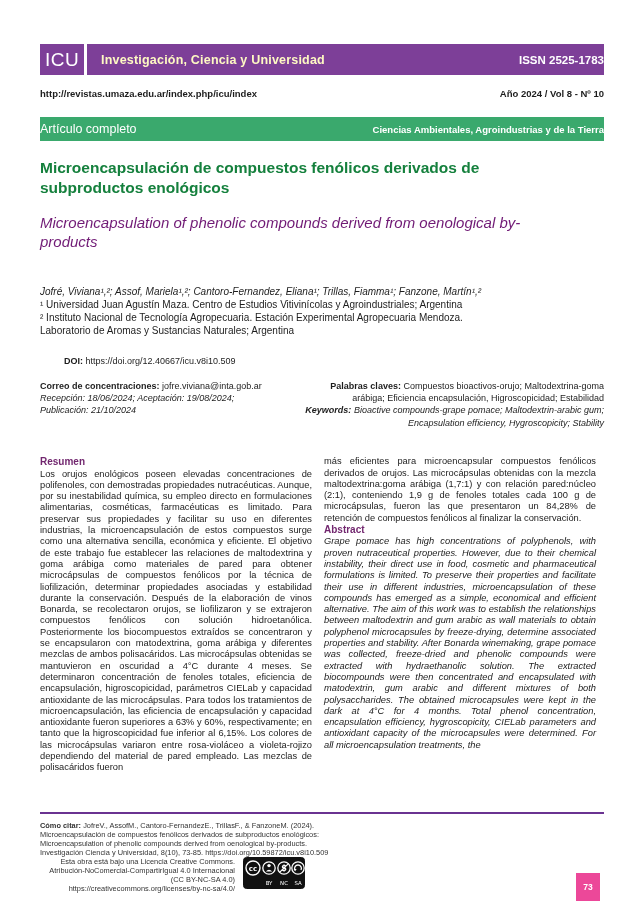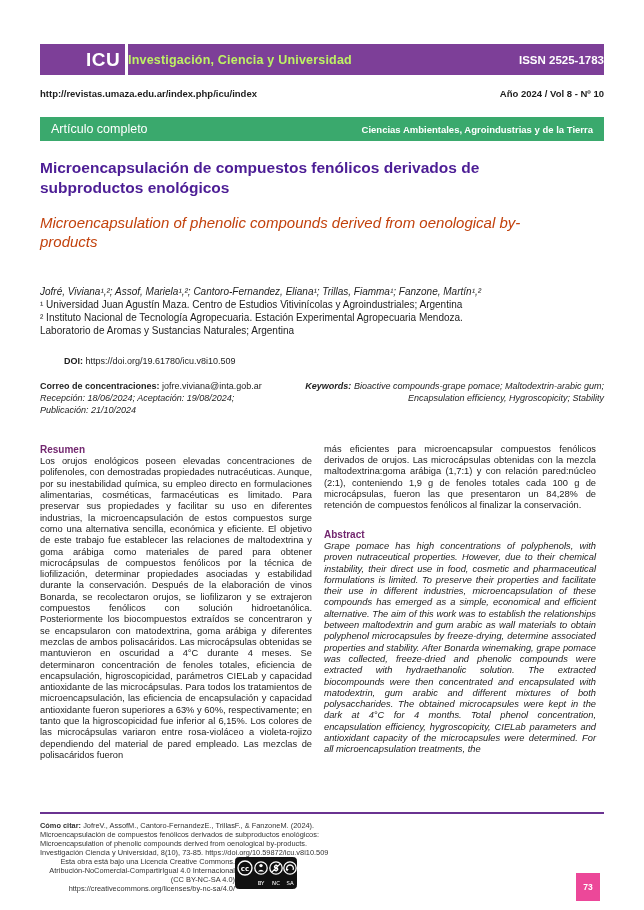--- a/index.html
+++ b/index.html
@@ -6,66 +6,66 @@
   body { background:#e8e8e8; font-family:"Liberation Sans", sans-serif; }
   .page {
     position:relative; width:644px; height:910px; margin:0 auto;
     background:#ffffff; overflow:hidden; color:#1d1d1d;
   }
   .content { position:absolute; left:40px; right:40px; top:44px; }
 
   
   .topbar { display:flex; align-items:stretch; height:31px; background:#7d3f98; }
   .logo-box { width:47px; display:flex; align-items:center; justify-content:center;
-    color:#fff; font-size:19px; font-weight:bold; letter-spacing:0.5px;
-    border-right:3px solid #ffffff;margin-left:41px; }
-  .journal-name { flex:1; display:flex; align-items:center; 
-    color:#bef264; font-size:12.5px; font-weight:600; letter-spacing:0.2px; }
+    color:#fff; font-size:19px; font-weight:normal; letter-spacing:0.5px;
+    border-right:3px solid #ffffff; }
+  .journal-name { flex:1; display:flex; align-items:center; padding-left:14px;
+    color:#fef9c3; font-size:12.5px; font-weight:600; letter-spacing:0.2px; }
   .issn { display:flex; align-items:center; color:#fff;
     font-size:11.5px; font-weight:600; }
 
   .url-row { display:flex; justify-content:space-between; margin-top:13px;
     font-size:9.5px; font-weight:bold; color:#1d1d1d; }
 
   .green-bar { margin-top:18px; height:24px; background:#3aa96d; color:#fff;
-    display:flex; align-items:center; justify-content:space-between; padding:0 11px; }
+    display:flex; align-items:center; justify-content:space-between; padding:0 0; }
   .green-bar .left { font-size:12.5px; }
   .green-bar .right { font-size:9.5px; font-weight:bold; }
 
-  .title-es { margin-top:17px; max-width:505px; color:#4c1d95;
+  .title-es { margin-top:17px; max-width:505px; color:#15803d;
     font-size:15.5px; line-height:1.28; font-weight:bold; }
-  .title-en { margin-top:15px; max-width:525px; color:#c2410c;
+  .title-en { margin-top:15px; max-width:525px; color:#701a75;
     font-size:15px; line-height:1.3; font-style:italic; }
 
   .authors { margin-top:34px; font-size:10px; line-height:1.2; }
   .authors .names { font-style:italic; }
   .authors .affil { margin-top:1px; }
 
   .doi-row { margin-top:19px; font-size:9px; }
   .doi-row .lbl { font-weight:bold;padding-left:24px; }
 
   .meta-row { margin-top:14px; display:flex; justify-content:space-between;
     font-size:9px; line-height:1.38; }
   .meta-left { width:262px; }
   .meta-right { width:302px; text-align:right; }
   .b { font-weight:bold; }
   .i { font-style:italic; }
 
   .cols { margin-top:27px; display:flex; gap:12px; }
   .col { width:272px; text-align:justify; font-size:9.3px; line-height:11.3px; color:#1c1c1c; }
   .sec-head { color:#72276f; font-weight:bold; font-size:10px; font-style:normal; margin-bottom:1px; }
-  .abstract-head { margin-top:17px; }
+  .abstract-head { margin-top:0; }
   .abstract-text { font-style:italic; }
 
   .rule { position:absolute; left:0; right:0; top:768px; height:2px; background:#6a3291; }
 
   .footer { position:absolute; left:0; right:0; top:777px;
     display:flex; justify-content:space-between; align-items:flex-start;flex-direction:column; }
   .cite { width:302px; font-size:7.4px; line-height:9px; color:#333; }
-  .license-wrap { display:flex; align-items:flex-start; }
+  .license-wrap { display:flex; gap:8px; align-items:flex-start; }
   .license { text-align:right; font-size:7.4px; line-height:9px; color:#333; width:195px; }
   .cc-badge { display:block; }
 
   .pagenum { position:absolute; right:44px; top:873px; width:24px; height:28px;
     background:#ec4899; color:#fff; font-size:8.5px; font-weight:bold;
     display:flex; align-items:center; justify-content:center; }
 </style>
 </head>
 <body>
 
@@ -93,33 +93,37 @@
 
     <div class="authors">
       <div class="names">Jofré, Viviana¹,²; Assof, Mariela¹,²; Cantoro-Fernandez, Eliana¹; Trillas, Fiamma¹; Fanzone, Martín¹,²</div>
       <div class="affil">¹ Universidad Juan Agustín Maza. Centro de Estudios Vitivinícolas y Agroindustriales; Argentina</div>
       <div class="affil">² Instituto Nacional de Tecnología Agropecuaria. Estación Experimental Agropecuaria Mendoza.</div>
       <div class="affil">Laboratorio de Aromas y Sustancias Naturales; Argentina</div>
     </div>
 
     <div class="doi-row">
       <span class="lbl">DOI: </span>
-      <span>https://doi.org/19.61780/icu.v8i10.509</span>
+      <span>https://doi.org/12.40667/icu.v8i10.509</span>
     </div>
 
     <div class="meta-row">
       <div class="meta-left">
         <div>
           <span class="b">Correo de concentraciones: </span>
           <span>jofre.viviana@inta.gob.ar</span>
         </div>
         <div class="i">Recepción: 18/06/2024; Aceptación: 19/08/2024;</div>
         <div class="i">Publicación: 21/10/2024</div>
       </div>
       <div class="meta-right">
+        <div>
+          <span class="b">Palabras claves: </span>
+          <span>Compuestos bioactivos-orujo; Maltodextrina-goma arábiga; Eficiencia encapsulación, Higroscopicidad; Estabilidad</span>
+        </div>
         <div>
           <span class="b i">Keywords: </span>
           <span class="i">Bioactive compounds-grape pomace; Maltodextrin-arabic gum; Encapsulation efficiency, Hygroscopicity; Stability</span>
         </div>
       </div>
     </div>
 
     <div class="cols">
       <div class="col">
         <div class="sec-head">Resumen</div>

